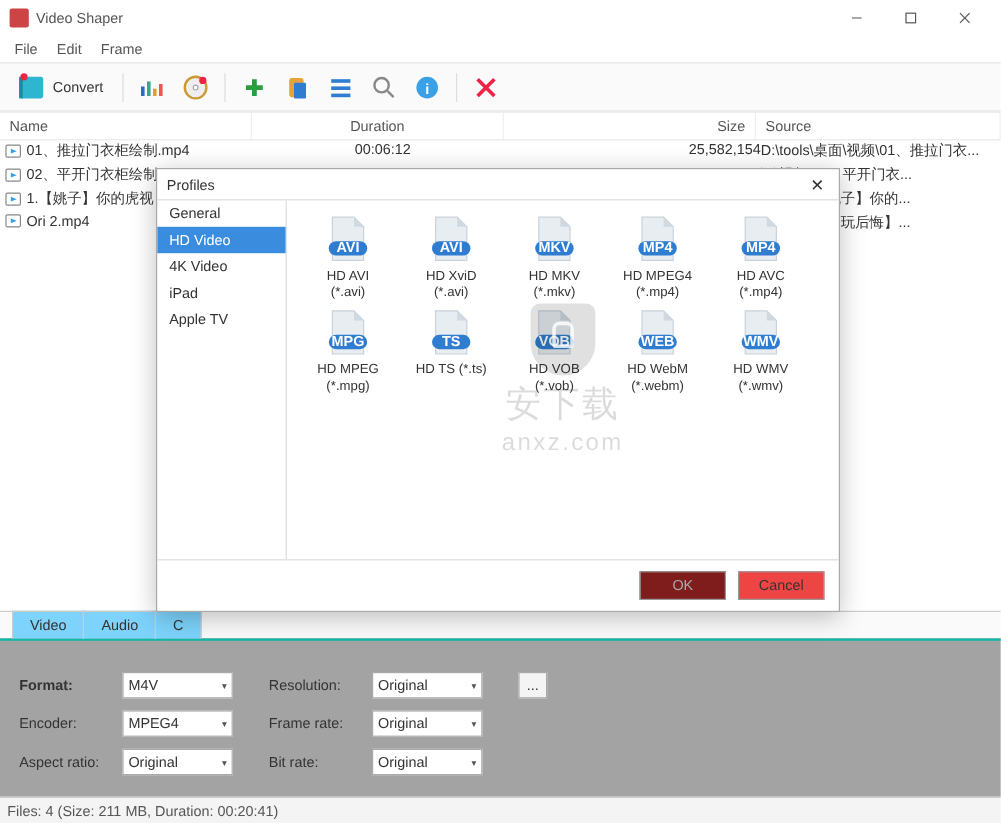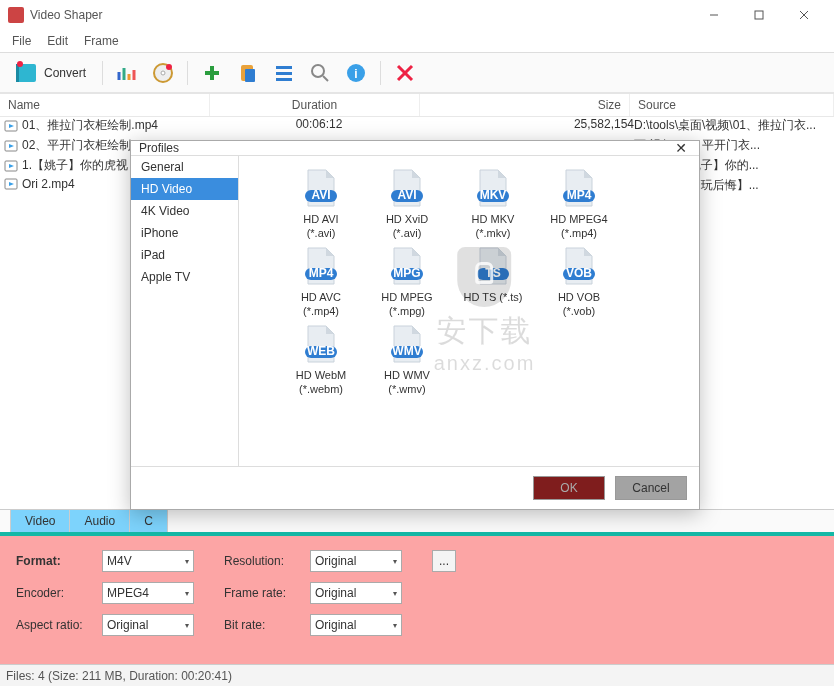--- a/index.html
+++ b/index.html
@@ -33,44 +33,44 @@
 .col-src { flex: 1; }
 .flrow { display: flex; align-items: flex-start; height: 20px; padding: 0 4px; }
 .flrow .col-name { display: flex; align-items: center; gap: 4px; }
 .file-icon { width: 14px; height: 14px; display: inline-block; }
 
 
 .tabs-area { position: absolute; bottom: 22px; left: 0; right: 0; height: 155px; background: #fafafa; border-top: 1px solid #ccc; }
 .tabs { display: flex; position: relative; top: -1px; padding-left: 10px; }
 .tab { padding: 4px 14px; border: 1px solid #ccc; border-bottom: none; background: #7dd3fc; margin-right: -1px; cursor: pointer; }
 .tab:not(.active) { background: #7dd3fc; }
-.tabpanel { padding: 14px 16px; background: #fca5a5; border-top: 4px solid #14b8a6; margin-top: -1px; height: calc(100% - 22px); }
+.tabpanel { padding: 26px 16px; background: #a3a3a3; border-top: 2px solid #14b8a6; margin-top: -1px; height: calc(100% - 22px); }
 .fieldrow { display: flex; align-items: center; margin-bottom: 10px; }
 .flabel { width: 86px; color: #333; }
 .fselect { width: 92px; height: 22px; border: 1px solid #aaa; background: #fff; padding: 2px 4px; display: flex; align-items: center; justify-content: space-between; margin-right: 30px; }
 .fselect span.arrow { font-size: 8px; color: #555; }
 .tiny-btn { width: 24px; height: 22px; border: 1px solid #aaa; background: #f4f4f4; display: flex; align-items: center; justify-content: center; cursor: pointer; }
 
 
 .statusbar { position: absolute; bottom: 0; left: 0; right: 0; height: 22px; background: #f4f4f4; border-top: 1px solid #ccc; display: flex; align-items: center; padding: 0 6px; color: #555; }
 
 
 .dialog { position: absolute; left: 130px; top: 140px; width: 570px; height: 370px; background: #fff; border: 1px solid #aaa; box-shadow: 0 4px 20px rgba(0,0,0,.25); display: flex; flex-direction: column; }
-.dlg-title { height: 15px; display: flex; align-items: center; justify-content: space-between; padding: 0 8px; border-bottom: 1px solid #ddd; }
+.dlg-title { height: 26px; display: flex; align-items: center; justify-content: space-between; padding: 0 8px; border-bottom: 1px solid #ddd; }
 .dlg-close { width: 20px; height: 20px; display: flex; align-items: center; justify-content: center; cursor: pointer; font-size: 14px; }
-.dlg-body { flex: 1; display: flex; border-bottom: 1px solid #ddd; overflow: hidden; gap: 31px; }
+.dlg-body { flex: 1; display: flex; border-bottom: 1px solid #ddd; overflow: hidden; }
 .dlg-cats { width: 108px; border-right: 1px solid #ddd; }
 .cat { padding: 4px 10px; cursor: pointer; }
 .cat.sel { background: #3a8dde; color: #fff; }
 .dlg-items { flex: 1; padding: 12px 10px; display: flex; flex-wrap: wrap; align-content: flex-start; gap: 6px 4px; position: relative; }
 .pitem { width: 82px; text-align: center; cursor: pointer; }
 .pitem .picon { margin: 0 auto 4px; }
 .pitem .plbl { font-size: 11px; line-height: 14px; color: #333; }
 .dlg-foot { height: 42px; display: flex; align-items: center; justify-content: flex-end; padding: 0 12px; gap: 10px; }
-.dlg-btn { width: 72px; height: 24px; border: 1px solid #999; background: #a3a3a3; display: flex; align-items: center; justify-content: center; cursor: pointer; }
+.dlg-btn { width: 72px; height: 24px; border: 1px solid #999; background: #ef4444; display: flex; align-items: center; justify-content: center; cursor: pointer; }
 .dlg-btn.disabled { color: #aaa; background: #7f1d1d; cursor: default; }
 
 
 .watermark { position: absolute; left: 50%; top: 50%; transform: translate(-50%,-50%); color: rgba(0,0,0,.14); font-size: 26px; letter-spacing: 2px; text-align: center; pointer-events: none; }
 .wm-shield { width: 54px; height: 60px; background: rgba(0,0,0,.12); border-radius: 8px 8px 28px 28px; margin: 0 auto 4px; position: relative; }
 .wm-shield::after { content: ""; position: absolute; left: 50%; top: 44%; width: 12px; height: 16px; border: 3px solid rgba(255,255,255,.8); border-radius: 6px 6px 3px 3px; transform: translate(-50%,-50%); }
 
 
 svg { display: block; }
 </style>
@@ -310,21 +310,20 @@
 <div class="dialog">
   <div class="dlg-title">
     <span>Profiles</span>
     <div class="dlg-close">✕</div>
   </div>
   <div class="dlg-body">
     <div class="dlg-cats" id="dlg-cats">
         <div class="cat">General</div>
         <div class="cat sel">HD Video</div>
         <div class="cat">4K Video</div>
-        <div class="cat">iPhone</div>
         <div class="cat">iPad</div>
         <div class="cat">Apple TV</div>
       </div>
     <div class="dlg-items" id="dlg-items">
       <div class="watermark">
         <div class="wm-shield"></div>
         <div style="font-size:30px">安下载</div>
         <div style="font-size:20px">anxz.com</div>
       </div>
     <div class="pitem">

